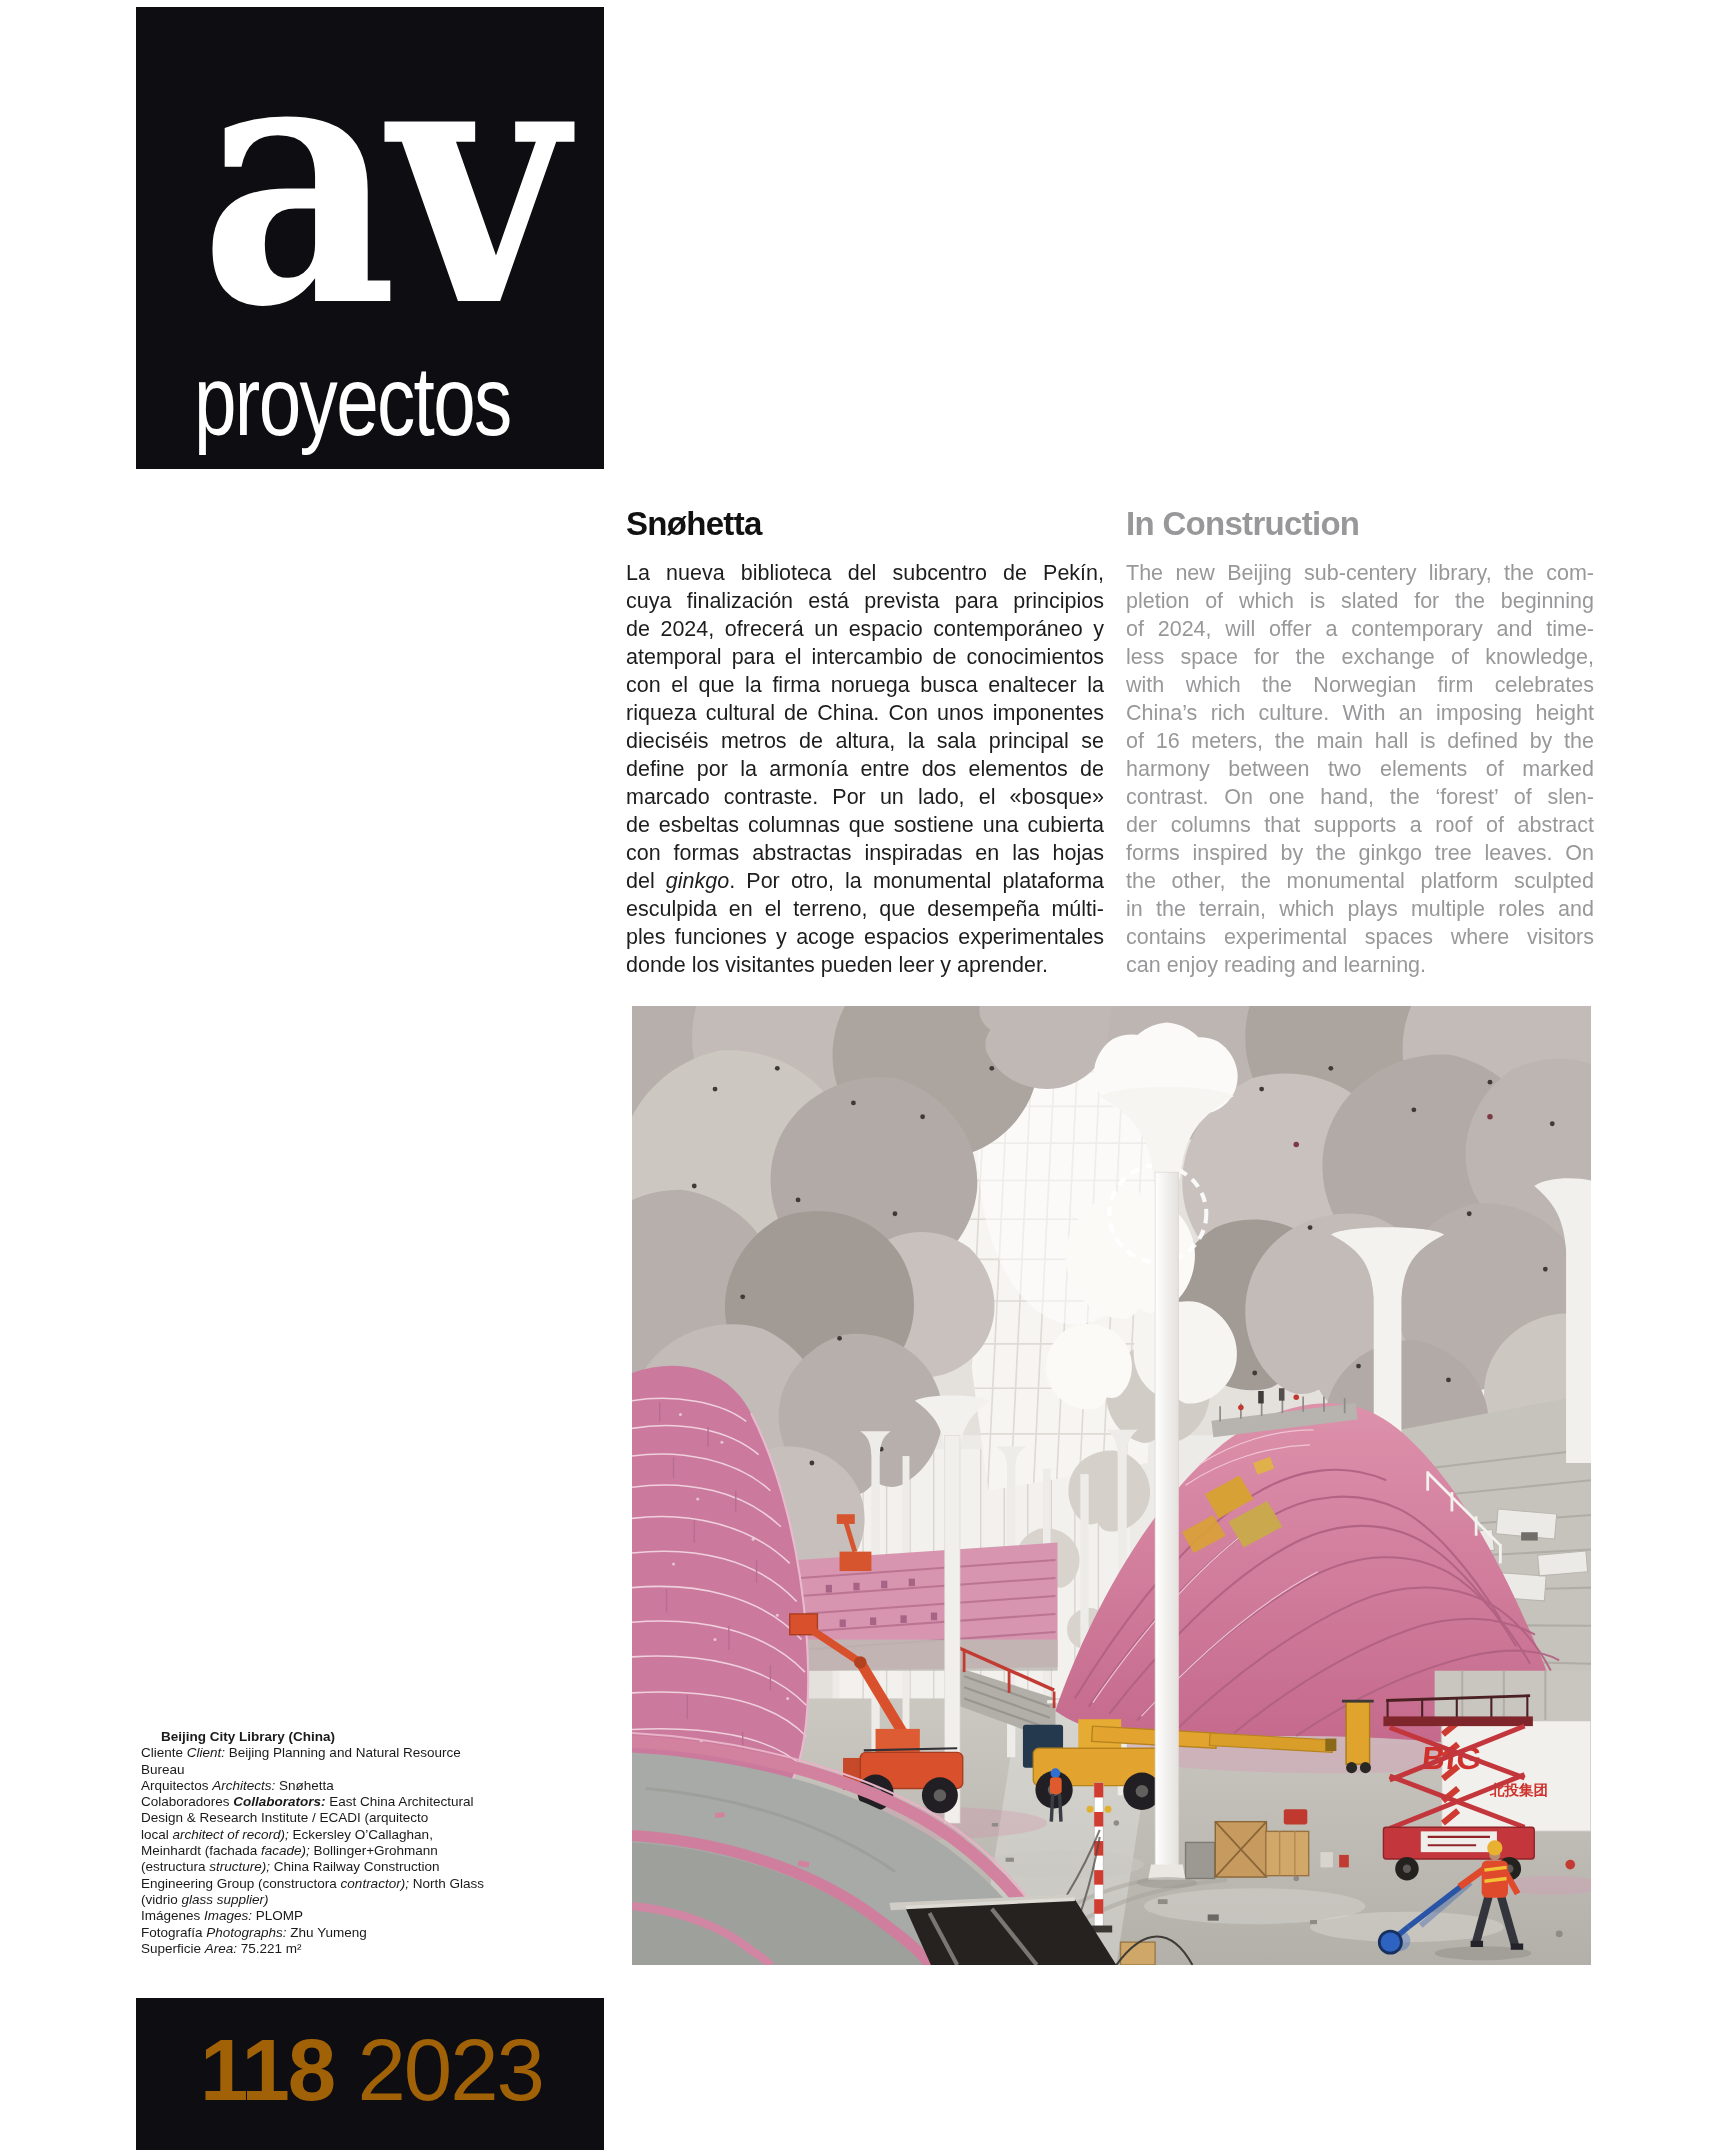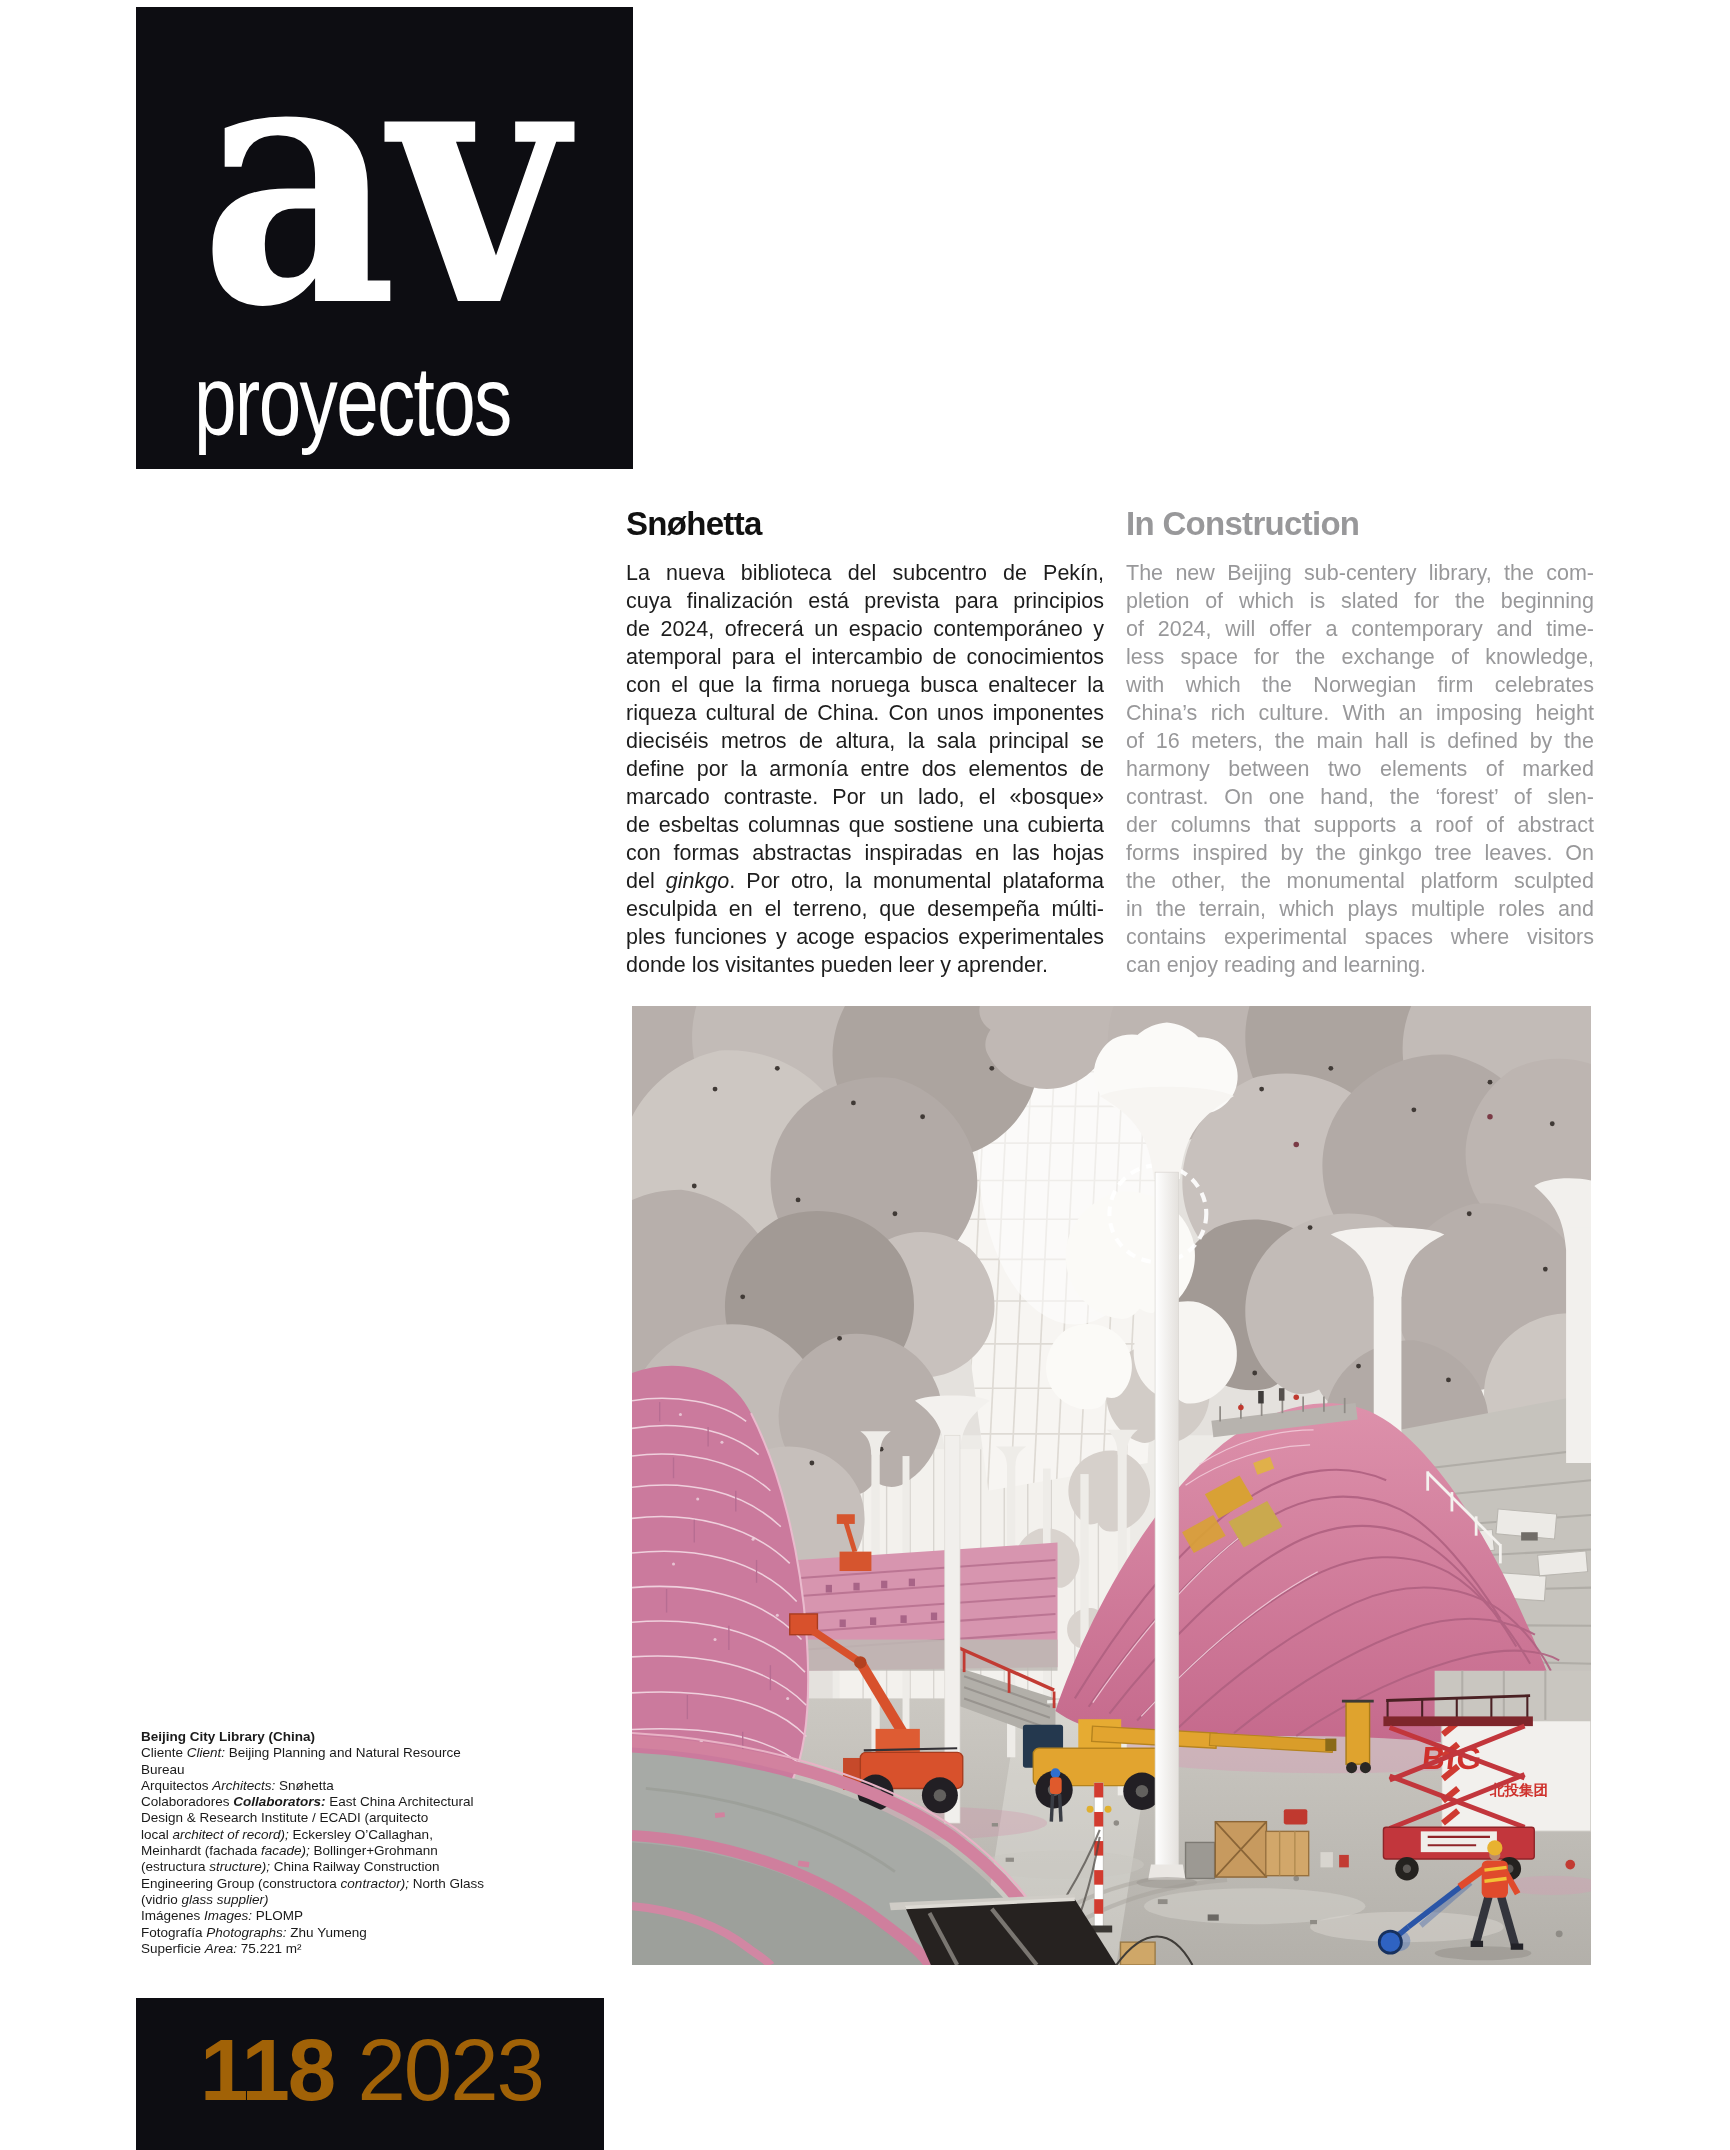--- a/index.html
+++ b/index.html
@@ -1,20 +1,20 @@
 <!DOCTYPE html>
 <html style="font-size:11px"><head>
 <meta charset="utf-8">
 <style>
   html,body{margin:0;padding:0;background:#ffffff;}
   .page{position:relative;width:1731px;height:2151px;background:#ffffff;overflow:hidden;
         font-family:"Liberation Sans",sans-serif;}
 
   
-  .masthead{position:absolute;left:136px;top:7px;width:468px;height:462px;background:#0d0d12;padding-left:29px;}
+  .masthead{position:absolute;left:136px;top:7px;width:468px;height:462px;background:#0d0d12;}
   .logo-av{position:absolute;left:64px;top:0px;color:#ffffff;
            font-family:"DejaVu Serif",serif;font-weight:700;font-size:346px;line-height:1;
            letter-spacing:-8.3px;transform:scaleX(0.88);transform-origin:left top;white-space:nowrap;}
   .logo-sub{position:absolute;left:58px;top:345px;color:#ffffff;font-size:98px;line-height:1;
             letter-spacing:-2.1px;transform:scaleX(0.78);transform-origin:left top;white-space:nowrap;}
 
   
   .col{position:absolute;top:506px;}
   .col-es{left:626px;width:478px;color:#1d1d1d;}
   .col-en{left:1126px;width:468px;color:#98989a;}
@@ -86,21 +86,21 @@
         <div class="tl just"><span>der columns that supports a roof of abstract</span></div>
         <div class="tl just"><span>forms inspired by the ginkgo tree leaves. On</span></div>
         <div class="tl just"><span>the other, the monumental platform sculpted</span></div>
         <div class="tl just"><span>in the terrain, which plays multiple roles and</span></div>
         <div class="tl just"><span>contains experimental spaces where visitors</span></div>
         <div class="tl"><span>can enjoy reading and learning.</span></div>
       </div>
   </div>
 
   <div class="credits">
-      <div class="tl"><span style="font-weight: 700;">Beijing City Library (China)</span></div>
+      <div class="tl"><span style="font-weight: 700; margin-left: 20px;">Beijing City Library (China)</span></div>
       <div class="tl"><span>Cliente </span><span style="font-style: italic;">Client:</span><span> Beijing Planning and Natural Resource</span></div>
       <div class="tl"><span>Bureau</span></div>
       <div class="tl"><span>Arquitectos </span><span style="font-style: italic;">Architects:</span><span> Snøhetta</span></div>
       <div class="tl"><span>Colaboradores </span><span style="font-style: italic; font-weight: bold;">Collaborators:</span><span> East China Architectural</span></div>
       <div class="tl"><span>Design &amp; Research Institute / ECADI (arquitecto</span></div>
       <div class="tl"><span>local </span><span style="font-style: italic;">architect of record);</span><span> Eckersley O’Callaghan,</span></div>
       <div class="tl"><span>Meinhardt (fachada </span><span style="font-style: italic;">facade);</span><span> Bollinger+Grohmann</span></div>
       <div class="tl"><span>(estructura </span><span style="font-style: italic;">structure);</span><span> China Railway Construction</span></div>
       <div class="tl"><span>Engineering Group (constructora </span><span style="font-style: italic;">contractor);</span><span> North Glass</span></div>
       <div class="tl"><span>(vidrio </span><span style="font-style: italic;">glass supplier)</span></div>

